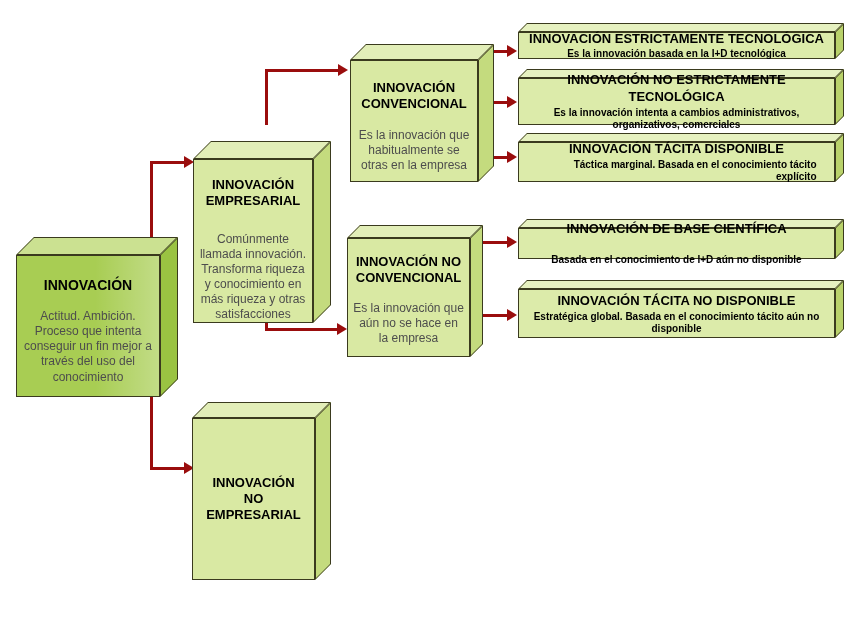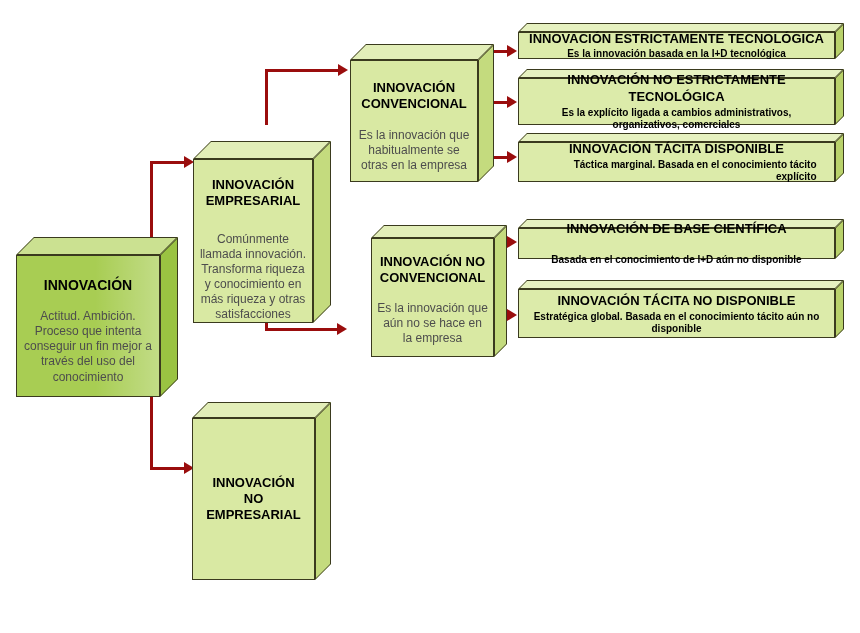--- a/index.html
+++ b/index.html
@@ -118,21 +118,21 @@
 
   <div class="box3d" style="left:350px;top:60px;width:128px;height:122px;--d:16px;--f:var(--pale-front);--t:var(--pale-top);--s:var(--pale-side);">
     <div class="face topf"></div>
     <div class="face sidef"></div>
     <div class="face front" style="padding-top:19px;gap:16px;">
       <div class="title">INNOVACIÓN CONVENCIONAL</div>
       <div class="desc">Es la innovación que habitualmente se otras en la empresa</div>
     </div>
   </div>
 
-  <div class="box3d" style="left:347px;top:238px;width:123px;height:119px;margin-left:24px;--d:13px;--f:var(--pale-front);--t:var(--pale-top);--s:var(--pale-side);">
+  <div class="box3d" style="left:347px;top:238px;width:123px;height:119px;--d:13px;--f:var(--pale-front);--t:var(--pale-top);--s:var(--pale-side);">
     <div class="face topf"></div>
     <div class="face sidef"></div>
     <div class="face front" style="padding-top:15px;gap:15px;">
       <div class="title">INNOVACIÓN NO CONVENCIONAL</div>
       <div class="desc">Es la innovación que aún no se hace en la empresa</div>
     </div>
   </div>
 
   <div class="box3d bar" style="left:518px;top:32px;width:317px;height:27px;--d:9px;--f:var(--bar-front);--t:var(--bar-top);--s:var(--bar-side);">
     <div class="face topf"></div>
@@ -141,21 +141,21 @@
       <div class="title">INNOVACIÓN ESTRICTAMENTE TECNOLÓGICA</div>
       <div class="desc">Es la innovación basada en la I+D tecnológica</div>
     </div>
   </div>
 
   <div class="box3d bar" style="left:518px;top:78px;width:317px;height:47px;--d:9px;--f:var(--bar-front);--t:var(--bar-top);--s:var(--bar-side);">
     <div class="face topf"></div>
     <div class="face sidef"></div>
     <div class="face front" style="gap:2px;">
       <div class="title">INNOVACIÓN NO ESTRICTAMENTE TECNOLÓGICA</div>
-      <div class="desc" style="max-width:290px;">Es la explícito ligada a cambios administrativos, organizativos, comerciales</div>
+      <div class="desc" style="max-width:290px;">Es la innovación intenta a cambios administrativos, organizativos, comerciales</div>
     </div>
   </div>
 
   <div class="box3d bar" style="left:518px;top:142px;width:317px;height:40px;--d:9px;--f:var(--bar-front);--t:var(--bar-top);--s:var(--bar-side);">
     <div class="face topf"></div>
     <div class="face sidef"></div>
     <div class="face front" style="gap:2px;">
       <div class="title">INNOVACIÓN TÁCITA DISPONIBLE</div>
       <div class="desc" style="max-width:280px;text-align:right;">Táctica marginal. Basada en el conocimiento tácito explícito</div>
     </div>

